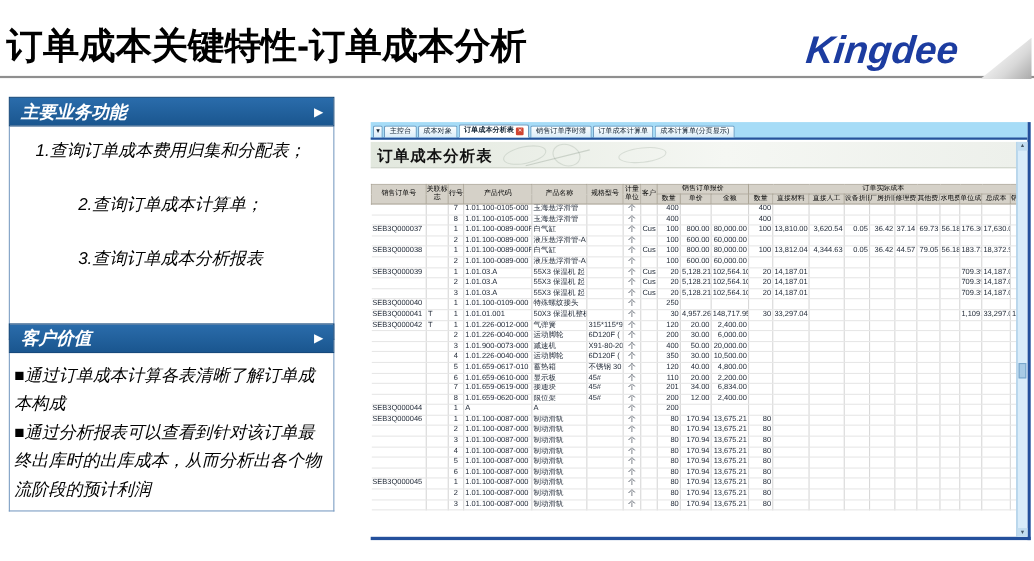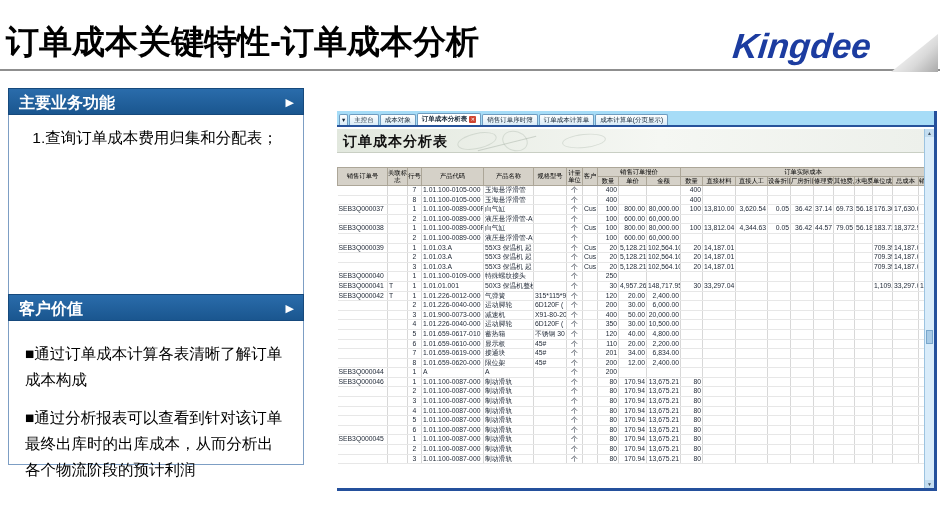--- a/index.html
+++ b/index.html
@@ -9,33 +9,33 @@
   
   .page-title { position:absolute; left:6px; top:20px; font-size:33px; font-weight:bold; color:#000; letter-spacing:0; }
   .logo { position:absolute; left:733px; top:26px; font-size:35px; font-weight:bold; font-style:italic;
           color:#1c3ca0; transform:skewX(-6deg); letter-spacing:0; }
   .divider { position:absolute; left:0; top:69px; width:940px; height:2px; background:#8f8f8f; }
   .curl { position:absolute; left:891px; top:34px; width:47px; height:38px; z-index:3;
           background:linear-gradient(315deg,#a9a9a9 0%,#d9d9d9 35%,#f6f6f6 70%,#ffffff 100%);
           clip-path:polygon(100% 0, 0 100%, 100% 100%); }
 
   
-  .panel { position:absolute; left:8px; width:296px; }
+  .panel { position:absolute; left:8px; width:296px;font-style:italic; }
   .panel-hd { position:relative; height:27px; line-height:27px; padding-left:10px;
               background:linear-gradient(#2a6cab,#1a568f); color:#fff; font-size:16px; font-weight:bold;
               border:1px solid #16497c; }
   .panel-hd .arr { position:absolute; right:9px; top:0; font-size:11px; font-weight:normal; }
   .panel-bd { background:#fff; border:1px solid #7d9ec4; border-top:none; padding:13px 6px 0 4px;
               font-size:15.5px; color:#000; }
   #panel-functions { top:88px; }
   #panel-functions .panel-bd { height:194px; }
   #panel-functions .panel-bd p { margin:0 0 29px 0; line-height:20px;text-align:center; }
   #panel-value { top:294px; }
   #panel-value .panel-bd { height:144px; padding-top:8px; }
-  #panel-value .panel-bd p { margin:12px; line-height:26px; }
+  #panel-value .panel-bd p { margin:0; line-height:26px; }
 
   
   .app { position:absolute; left:337px; top:111px; width:600px; height:380px; background:#fff;
          border-right:3px solid #24509c; border-bottom:3px solid #24509c; }
   .tabbar { position:absolute; left:0; top:0; right:0; height:16px; background:#a6dcf7;
             border-bottom:2px solid #27539b; display:flex; align-items:flex-end; padding-left:2px; gap:1px; }
   .tab { font-size:6.5px; line-height:1; padding:2px 4px 2px 4px; background:linear-gradient(#fdfefe,#d9ecf8);
          border:1px solid #6f9cc0; border-bottom:none; border-radius:2px 2px 0 0; color:#123;
          white-space:nowrap; display:flex; align-items:center; gap:2px; }
   .tab.mini { padding:2px 2px; }
@@ -86,20 +86,22 @@
   <div class="divider"></div>
   <div class="curl"></div>
 
   <section class="panel" id="panel-functions">
     <div class="panel-hd">
       <span>主要业务功能</span>
       <span class="arr">▶</span>
     </div>
     <div class="panel-bd">
       <p>1.查询订单成本费用归集和分配表；</p>
+      <p>2.查询订单成本计算单；</p>
+      <p>3.查询订单成本分析报表</p>
     </div>
   </section>
 
   <section class="panel" id="panel-value">
     <div class="panel-hd">
       <span>客户价值</span>
       <span class="arr">▶</span>
     </div>
     <div class="panel-bd">
       <p>■通过订单成本计算各表清晰了解订单成本构成</p>

